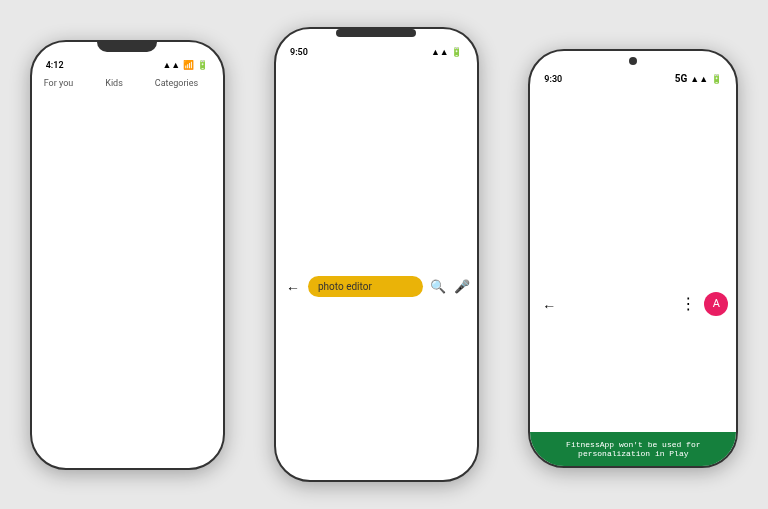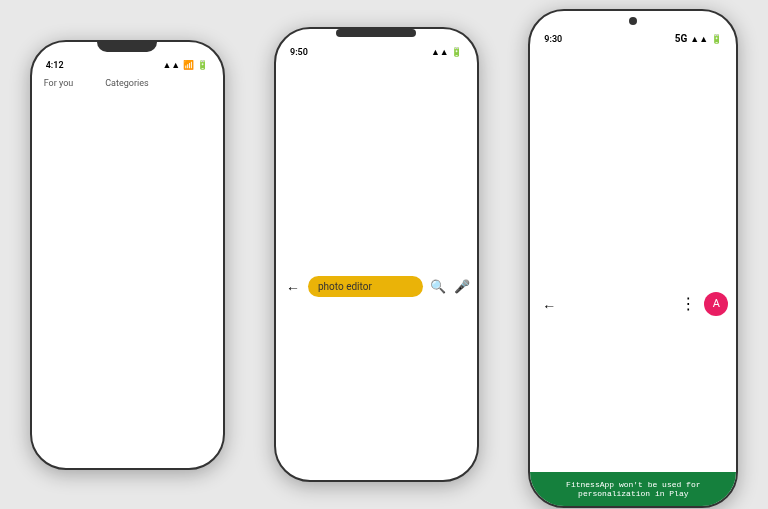--- a/index.html
+++ b/index.html
@@ -97,21 +97,21 @@
     }
     .phone2 .search-icons {
       display: flex;
       gap: 8px;
       align-items: center;
     }
 
     
     .phone3 {
       width: 210px;
-      height: 499px;
+      height: 419px;
       margin-top: 8px;
     }
     .phone3 .top-bar {
       display: flex;
       align-items: center;
       justify-content: space-between;
       padding: 6px 12px;
     }
     .phone3 .top-bar-left {
       display: flex;
@@ -168,20 +168,21 @@
     <div class="status-bar">
       <span>4:12</span>
       <div class="status-right">
         <span>▲▲</span>
         <span>📶</span>
         <span>🔋</span>
       </div>
     </div>
     <div class="phone1 nav-tabs">
       <span>For you</span>
+      <span>Kids</span>
       <span>Categories</span>
     </div>
 
   </div>
 </div>
 
 <div class="phone phone2">
   <div class="phone-screen">
     <div class="pill-notch"></div>
     <div class="status-bar">

